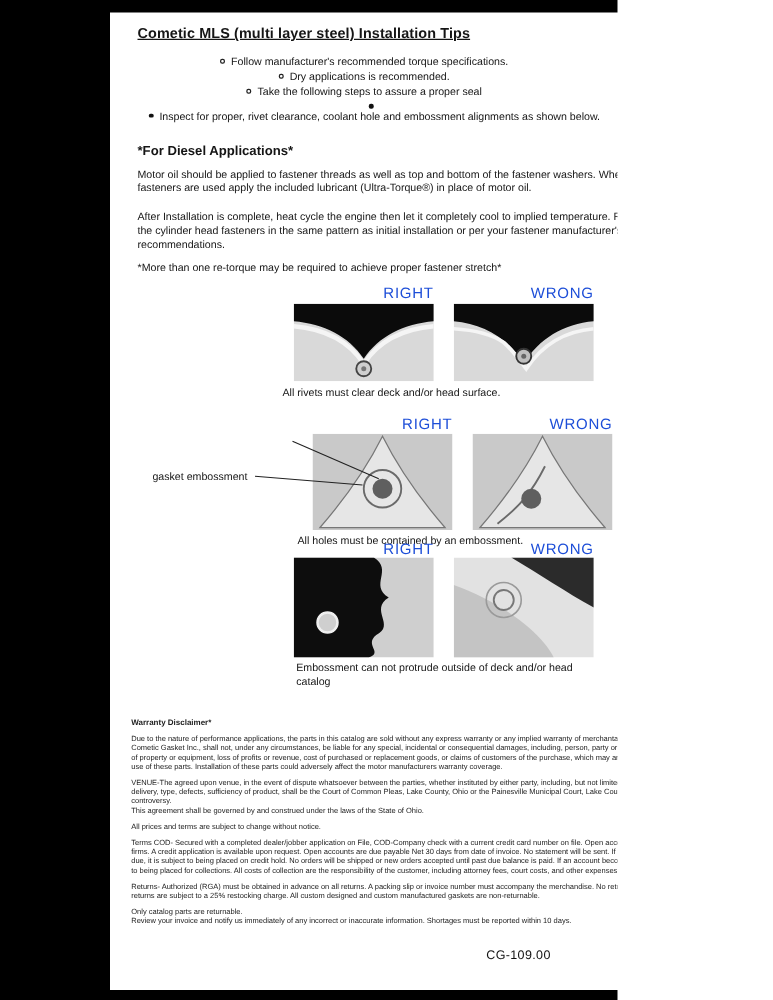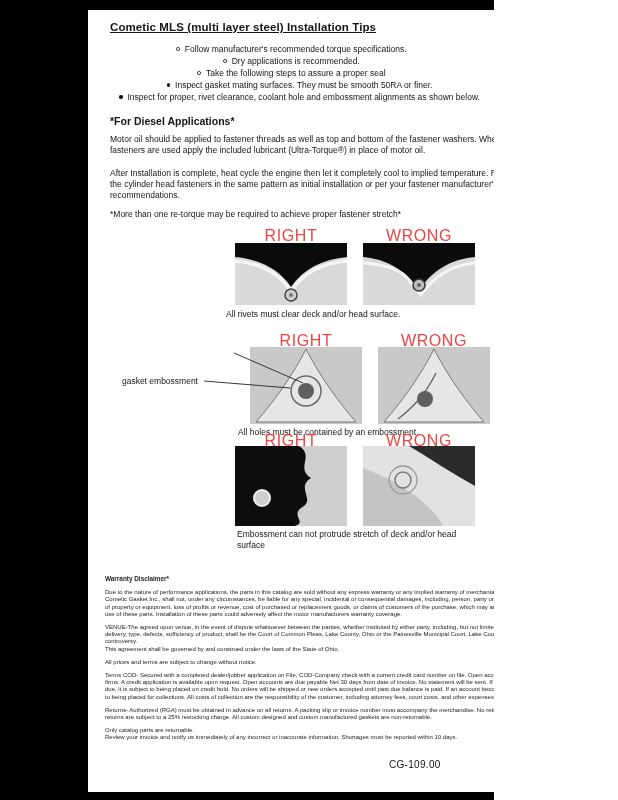--- a/index.html
+++ b/index.html
@@ -29,21 +29,21 @@
     margin:4px 5px 0 0; flex:none;
   }
   .sub { margin-left:16px; }
 
   .diesel-heading { position:absolute; left:110px; top:115px; font-size:10.5px; font-weight:bold; }
   .para { position:absolute; left:110px; width:428px; font-size:8.5px; line-height:11.2px; }
   .para-1 { top:134px; }
   .para-2 { top:168px; }
   .para-3 { top:209px; }
 
-  .dg-h { position:absolute; width:112px; text-align:center; font-size:16px; letter-spacing:0.6px; color:#ef4444; }
+  .dg-h { position:absolute; width:112px; text-align:right; font-size:12px; letter-spacing:0.6px; color:#1d4ed8; }
   .dg { position:absolute; line-height:0; }
   .dg svg { display:block; }
   .caption { position:absolute; font-size:8.5px; line-height:10.5px; }
 
   .r1-h-right { left:235px; top:227px; } .r1-h-wrong { left:363px; top:227px; }
   .r1-img-right { left:235px; top:243px; } .r1-img-wrong { left:363px; top:243px; }
   .r1-caption { left:226px; top:309px; }
 
   .r2-h-right { left:250px; top:332px; } .r2-h-wrong { left:378px; top:332px; }
   .r2-img-right { left:250px; top:347px; } .r2-img-wrong { left:378px; top:347px; }
@@ -85,21 +85,20 @@
     <div class="bullet-row">
       <span class="glyph-circle"></span>
       <span>Dry applications is recommended.</span>
     </div>
     <div class="bullet-row">
       <span class="glyph-circle"></span>
       <span>Take the following steps to assure a proper seal</span>
     </div>
     <div class="bullet-row sub">
       <span class="glyph-dot"></span>
-      <span>Inspect gasket mating surfaces.  They must be smooth 50RA or finer.</span>
     </div>
     <div class="bullet-row sub">
       <span class="glyph-dot"></span>
       <span>Inspect for proper, rivet clearance, coolant hole and embossment alignments as shown below.</span>
     </div>
   </div>
 
   <div class="diesel-heading">*For Diesel Applications*</div>
   <div class="para para-1">Motor oil should be applied to fastener threads as well as top and bottom of the fastener washers. When ARP fasteners are used apply the included lubricant (Ultra-Torque®) in place of motor oil.</div>
   <div class="para para-2">After Installation is complete, heat cycle the engine then let it completely cool to implied temperature. Re-torque the cylinder head fasteners in the same pattern as initial installation or per your fastener manufacturer's recommendations.</div>
@@ -163,21 +162,21 @@
   </div>
   <div class="dg r3-img-wrong">
     <svg width="112" height="80" viewBox="0 0 112 80">
       <rect width="112" height="80" fill="#e2e2e2"></rect>
       <path d="M46,0 H112 V40 C90,28 68,13 46,0 Z" fill="#2b2b2b"></path>
       <path d="M0,80 V22 C22,30 44,42 60,56 C70,65 76,72 80,80 Z" fill="#c4c4c4"></path>
       <circle cx="40" cy="34" r="8" fill="#e2e2e2" stroke="#777" stroke-width="1.5"></circle>
       <circle cx="40" cy="34" r="14" fill="none" stroke="#9a9a9a" stroke-width="1.3"></circle>
     </svg>
   </div>
-  <div class="caption r3-caption">Embossment can not protrude stretch of deck and/or head surface</div>
+  <div class="caption r3-caption">Embossment can not protrude outside of deck and/or head catalog</div>
 
   <svg class="leader-overlay">
     <line x1="234" y1="353" x2="303" y2="383" stroke="#222" stroke-width="0.9"></line>
     <line x1="204" y1="381" x2="290" y2="388" stroke="#222" stroke-width="0.9"></line>
   </svg>
 
   <div class="warranty">
     <div class="warranty-heading">Warranty Disclaimer*</div>
     <div class="wp">Due to the nature of performance applications, the parts in this catalog are sold without any express warranty or any implied warranty of merchantability or fitness for a particular purpose.  Cometic Gasket Inc., shall not, under any circumstances, be liable for any special, incidental or consequential damages, including, person, party or property, but not limited to, damage, or loss of property or equipment, loss of profits or revenue, cost of purchased or replacement goods, or claims of customers of the purchase, which may arise and/or result from sale, installation or use of these parts.  Installation of these parts could adversely affect the motor manufacturers warranty coverage.</div>
     <div class="wp tight">VENUE-The agreed upon venue, in the event of dispute whatsoever between the parties, whether instituted by either party, including, but not limited to, contract terms, payment terms, delivery, type, defects, sufficiency of product, shall be the Court of Common Pleas, Lake County, Ohio or the Painesville Municipal Court, Lake County, Ohio, depending on the amount in controversy.</div>

